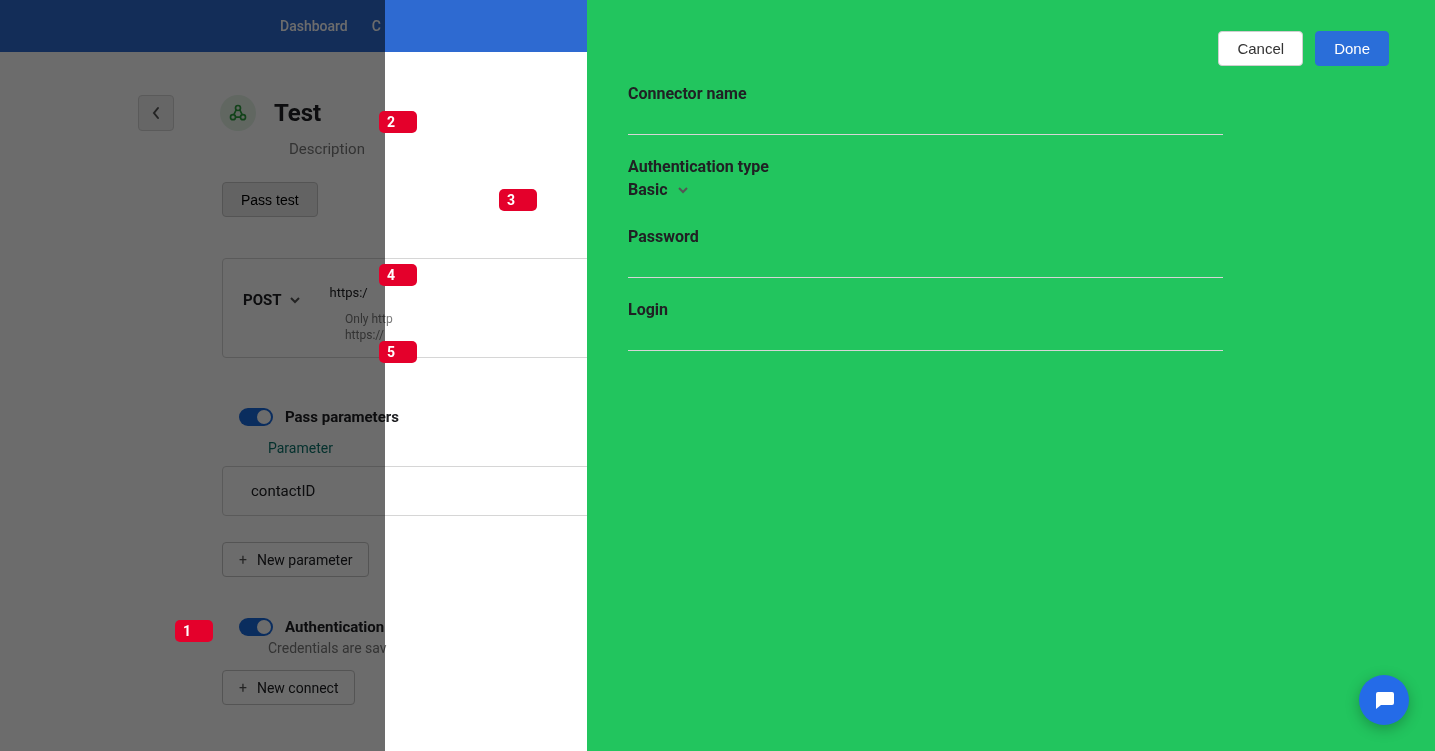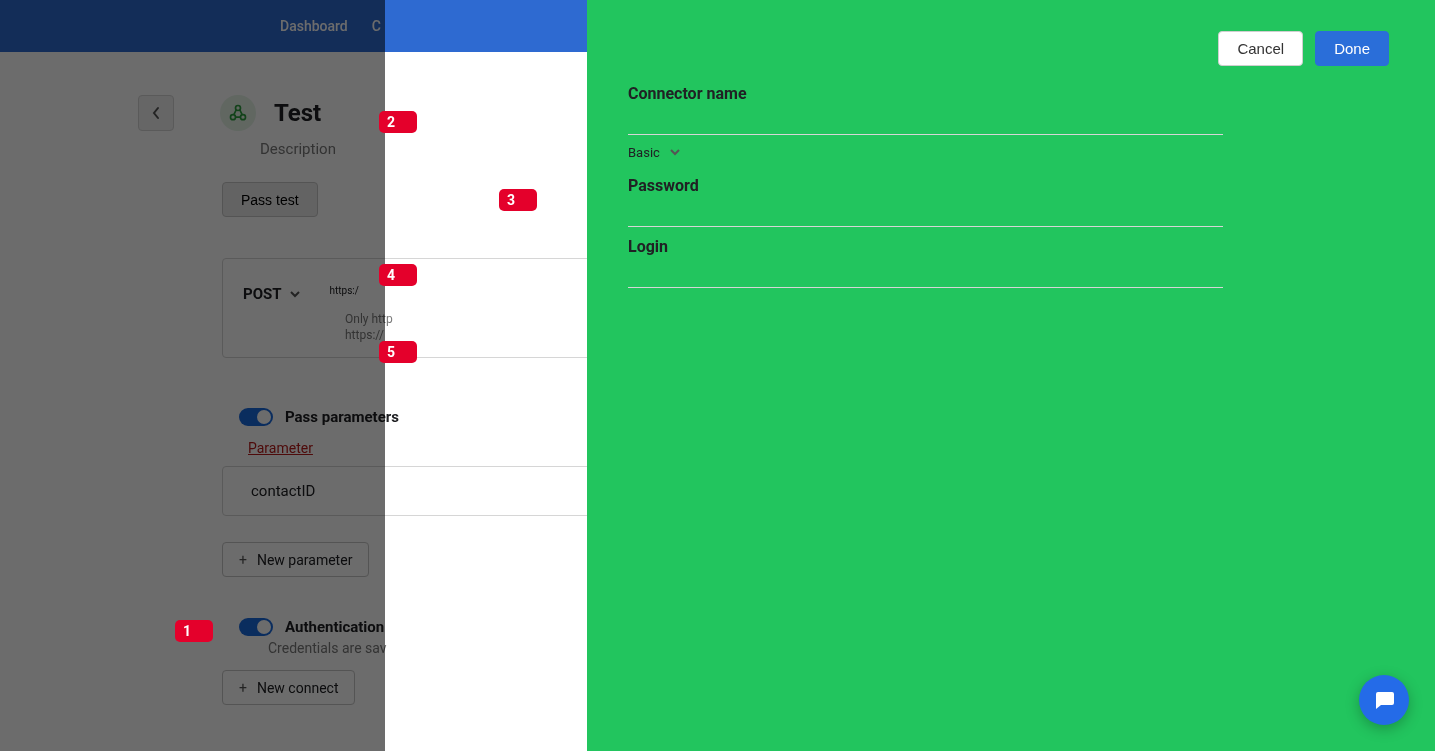--- a/index.html
+++ b/index.html
@@ -8,61 +8,61 @@
 
   
   .topbar { position:absolute; top:0; left:0; right:0; height:52px; background:#2e6ad1; display:flex; align-items:center; color:#fff; padding-left:280px; font-size:14px; }
   .topbar .nav-item { margin-right:24px; font-weight:500; cursor:pointer; }
 
   .back-btn { position:absolute; top:95px; left:138px; width:36px; height:36px; border:1px solid #d6d6d6; border-radius:4px; background:#f1f1f1; display:flex; align-items:center; justify-content:center; cursor:pointer; }
 
   .title-row { position:absolute; top:95px; left:220px; display:flex; align-items:center;text-align:right; }
   .webhook-badge { width:36px; height:36px; border-radius:50%; background:#e5f4e7; display:flex; align-items:center; justify-content:center; margin-right:18px; }
   .title-text { font-size:24px; font-weight:700; color:#202124; }
-  .description { position:absolute; top:140px; left:260px; color:#7a7a7a; font-size:15px; }
+  .description { position:absolute; top:140px; left:289px; color:#7a7a7a; font-size:15px; }
 
   .send-test-btn { position:absolute; top:182px; left:222px; height:35px; padding:0 18px; border:1px solid #c7c7c7; border-radius:4px; background:#ececec; font-size:14px; cursor:pointer; }
 
   .url-box { position:absolute; top:258px; left:222px; width:700px; height:100px; border:1px solid #d6d6d6; border-radius:4px; padding:20px 20px; display:flex; align-items:flex-start; }
-  .method-select { display:flex; align-items:center; font-weight:700; font-size:15px; margin-right:30px; margin-top:6px; }
+  .method-select { display:flex; align-items:center; font-weight:700; font-size:15px; margin-right:30px; margin-top:12px; }
   .method-select .chev { margin-left:8px; }
-  .url-input { font-size:10px; margin-top:6px; }
+  .url-input { font-size:13px; margin-top:6px; }
   .url-help { position:absolute; top:52px; left:122px; color:#7a7a7a; font-size:12px; line-height:16px; }
 
   .section { position:absolute; left:222px; display:flex; align-items:center;padding-left:17px; }
   .toggle { width:34px; height:18px; background:#1a6adf; border-radius:9px; position:relative; margin-right:12px; }
   .toggle::after { content:""; position:absolute; right:2px; top:2px; width:14px; height:14px; background:#fff; border-radius:50%; }
   .section-label { font-weight:700; font-size:15px; }
   .section-sub { position:absolute; left:268px; color:#7a7a7a; font-size:14px; }
 
   .param-sec { top:408px; }
-  .param-header { position:absolute; top:440px; left:248px; color:#b91c1c; font-size:14px;text-decoration:underline; }
+  .param-header { position:absolute; top:440px; left:268px; color:#0f766e; font-size:14px; }
   .param-row { position:absolute; top:466px; left:222px; width:700px; height:50px; border:1px solid #d6d6d6; border-radius:4px; display:flex; align-items:center; padding:0 28px; font-size:15px; }
   .outline-btn { position:absolute; left:222px; height:35px; padding:0 16px; border:1px solid #c7c7c7; border-radius:4px; background:#fff; font-size:14px; display:flex; align-items:center; cursor:pointer; }
   .outline-btn .plus { margin-right:10px; color:#555; }
   .new-param-btn { top:542px; }
   .auth-sec { top:618px; }
   .auth-sub { top:640px;text-align:center; }
   .new-conn-btn { top:670px; }
 
   
   .dim { position:absolute; inset:0; background:rgba(0,0,0,0.35); }
 
   
   .panel { position:absolute; top:0; right:0; bottom:0; width:848px; background:#22c55e; }
   .panel-actions { position:absolute; top:31px; right:46px; display:flex; gap:12px; }
   .btn { height:35px; padding:0 18px; border-radius:4px; font-size:15px; cursor:pointer; display:flex; align-items:center; }
   .btn-cancel { background:#fff; border:1px solid #cfcfcf; color:#333; }
   .btn-done { background:#2a6ed9; border:1px solid #2a6ed9; color:#fff; }
 
   .form { position:absolute; top:84px; left:41px; width:595px; }
-  .field { margin-bottom:10px; }
+  .field { margin-bottom:22px; }
   .field-label { font-weight:700; font-size:16px; margin-bottom:4px; }
   .field-input { width:100%; height:28px; border:none; border-bottom:1px solid #d6d6d6; font-size:15px; outline:none; padding:4px 0; background:transparent; }
-  .select-row { display:flex; align-items:center; font-size:13px; padding-bottom:6px; }
+  .select-row { display:flex; align-items:center; font-size:16px; padding-bottom:6px;font-weight:bold; }
   .select-row .chev { margin-left:10px; cursor:pointer; }
 
   
   .marker { position:absolute; background:#e4002b; color:#fff; font-size:14px; font-weight:700; border-radius:5px; padding:2px 0; width:38px; text-align:left; padding-left:8px; line-height:18px; }
 
   
   .help-bubble { position:absolute; right:26px; bottom:26px; width:50px; height:50px; border-radius:50%; background:#246be8; display:flex; align-items:center; justify-content:center; box-shadow:0 4px 14px rgba(0,0,0,0.25); cursor:pointer; }
 
   
   .chev-svg { width:10px; height:10px; }
@@ -148,20 +148,21 @@
       <button class="btn btn-cancel">Cancel</button>
       <button class="btn btn-done">Done</button>
     </div>
 
     <div class="form">
       <div class="field">
         <div class="field-label">Connector name</div>
         <input class="field-input" value="" style="">
       </div>
       <div class="field">
+        <div class="field-label">Authentication type</div>
         <div class="select-row">
           <span>Basic</span>
           <span class="chev">
             <svg class="chev-svg" viewBox="0 0 10 10">
                 <path d="M1 3 L5 7 L9 3" stroke="#555" stroke-width="2" fill="none"></path>
               </svg>
           </span>
         </div>
       </div>
       <div class="field">

